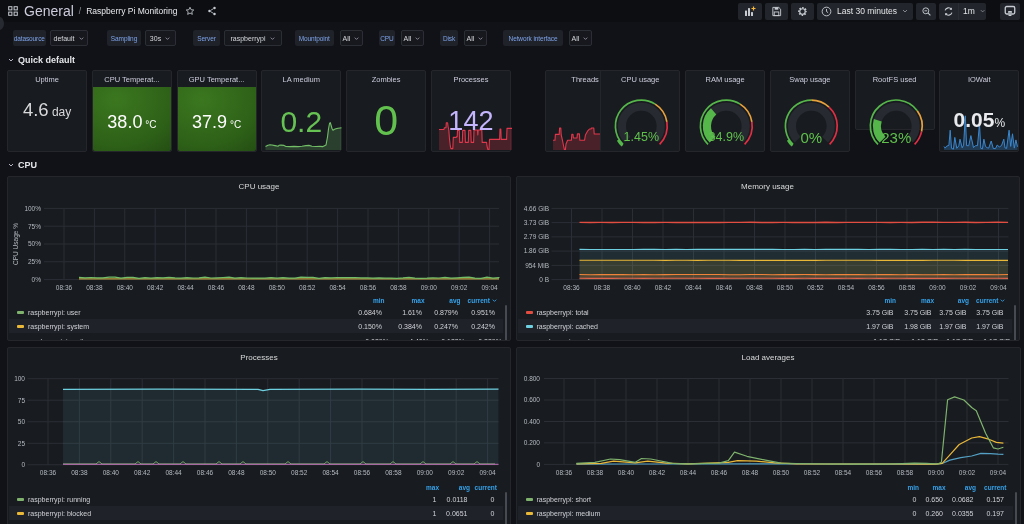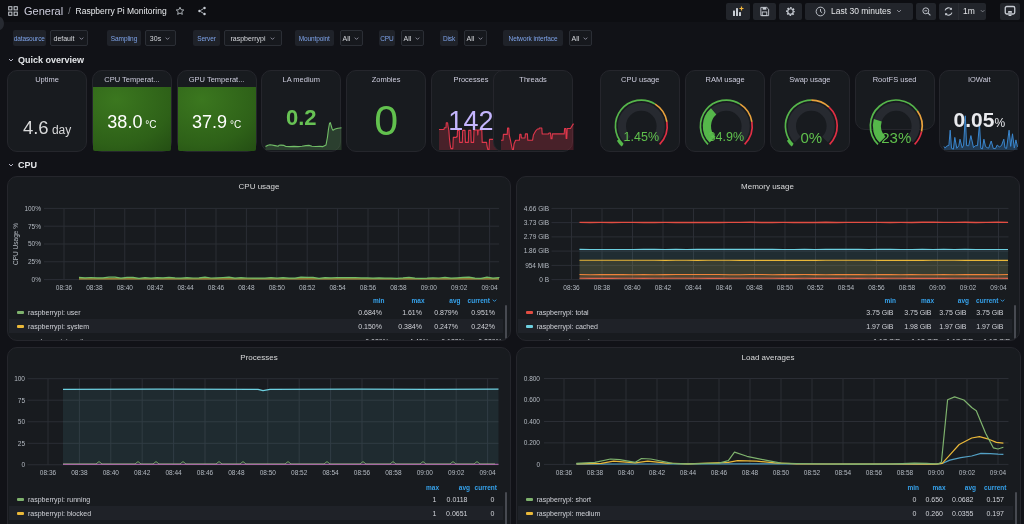--- a/index.html
+++ b/index.html
@@ -1,16 +1,16 @@
 <!DOCTYPE html>
 <html><head><meta charset="utf-8">
 <style>
 * {margin:0;padding:0;box-sizing:border-box}
 html,body {width:1024px;height:524px;overflow:hidden;background:#111217;font-family:"Liberation Sans",sans-serif;-webkit-font-smoothing:antialiased}
-.panel {position:absolute;background:#181b1f;border:1px solid #25262c;border-radius:10px}
+.panel {position:absolute;background:#181b1f;border:1px solid #25262c;border-radius:2px}
 .ptitle {position:absolute;left:0;right:0;top:4px;text-align:center;font-size:7.5px;font-weight:500;color:#ccccdc;white-space:nowrap;overflow:hidden}
 .gtitle {position:absolute;left:0;right:0;top:5px;text-align:center;font-size:8px;font-weight:500;color:#d8d9da}
 .bigv {position:absolute;left:0;right:0;text-align:center;display:flex;align-items:baseline;justify-content:center;font-weight:500;line-height:1}
 .ax {font-size:6.5px;fill:#b4bac2}
 .navbtn {background:#22252b;border-radius:2px;display:flex;align-items:center;justify-content:center}
 .vlabel {position:absolute;top:0;height:16px;display:flex;align-items:center;justify-content:center;background:#1f2229;border-radius:2px;font-size:6.5px;font-weight:500;color:#7da2e8;letter-spacing:-0.1px;white-space:nowrap;overflow:hidden}
 .vval {position:absolute;top:0;height:16px;display:flex;align-items:center;justify-content:center;background:#16181d;border:1px solid #2b2e35;border-radius:2px;font-size:7px;color:#d6d8dd;white-space:nowrap;overflow:hidden}
 .lrow {position:absolute;left:0;right:0;display:flex;align-items:center;padding-left:8px}
 .lh {position:absolute;color:#36a2eb;font-weight:600;font-size:6.5px}
 .sw {width:7px;height:3px;border-radius:1px;margin-right:4px;flex:none}
@@ -22,21 +22,21 @@
 <div style="position:absolute;left:0;top:0;width:1024px;height:22px;background:#0d0e12">
   <div style="position:absolute;left:8px;top:0;height:22px;display:flex;align-items:center">
     <svg width="10" height="10" viewBox="0 0 10 10" style="margin-right:6px">
         <g fill="none" stroke="#c7ccd3" stroke-width="1">
           <rect x="0.7" y="0.7" width="3.2" height="3.2"></rect>
           <rect x="6.1" y="0.7" width="3.2" height="3.2"></rect>
           <rect x="0.7" y="6.1" width="3.2" height="3.2"></rect>
           <rect x="6.1" y="6.1" width="3.2" height="3.2"></rect>
         </g>
       </svg>
-    <span style="font-size:11px;color:#ccccdc">General</span>
+    <span style="font-size:14px;color:#ccccdc">General</span>
     <span style="font-size:8.5px;color:#8e9299;margin:0 5px">/</span>
     <span style="font-size:8.5px;color:#e8eaed">Raspberry Pi Monitoring</span>
     <svg width="10" height="10" viewBox="0 0 24 24" style="margin-left:8px">
         <path d="M12 3l2.7 5.9 6.3.7-4.7 4.3 1.3 6.2-5.6-3.2-5.6 3.2 1.3-6.2L3 9.6l6.3-.7z" fill="none" stroke="#c7ccd3" stroke-width="2"></path>
       </svg>
       <svg width="10" height="10" viewBox="0 0 24 24" style="margin-left:12px">
         <g fill="#c7ccd3">
           <circle cx="18" cy="5" r="3"></circle>
           <circle cx="6" cy="12" r="3"></circle>
           <circle cx="18" cy="19" r="3"></circle>
@@ -64,21 +64,21 @@
           <rect x="8" y="3" width="8" height="5" fill="#c7ccd3"></rect>
           <rect x="7" y="13" width="10" height="8" fill="none" stroke="#c7ccd3" stroke-width="2"></rect>
         </svg>
       </div>
     <div class="navbtn" style="width:23px">
         <svg width="11" height="11" viewBox="0 0 24 24">
           <circle cx="12" cy="12" r="8" fill="none" stroke="#c7ccd3" stroke-width="3.4" stroke-dasharray="3.35 2.93" stroke-dashoffset="1.7"></circle>
           <circle cx="12" cy="12" r="6" fill="none" stroke="#c7ccd3" stroke-width="2.6"></circle>
         </svg>
       </div>
-    <div class="navbtn" style="padding:0 10px">
+    <div class="navbtn" style="padding:0 4px">
         <svg width="11" height="11" viewBox="0 0 24 24" style="margin-right:5px">
           <circle cx="12" cy="12" r="9.5" fill="none" stroke="#c7ccd3" stroke-width="2"></circle>
           <path d="M12 6.5V12l3.5 2.5" fill="none" stroke="#c7ccd3" stroke-width="2"></path>
         </svg>
         <span style="font-size:8.5px;color:#e3e5e8;font-weight:500">Last 30 minutes</span>
         <svg width="8" height="8" viewBox="0 0 24 24" style="margin-left:4px">
           <path d="M6 9l6 6 6-6" fill="none" stroke="#9da0a8" stroke-width="2.4"></path>
         </svg>
       </div>
     <div class="navbtn" style="width:20px">
@@ -145,31 +145,31 @@
       </svg></div>
     <div class="vlabel" style="left:503px;width:60px">Network interface</div>
     <div class="vval" style="left:569px;width:23px">All<svg width="7" height="7" viewBox="0 0 24 24" style="margin-left:3px">
         <path d="M6 9l6 6 6-6" fill="none" stroke="#aab" stroke-width="2.6"></path>
       </svg></div>
   </div>
 <div style="position:absolute;left:7px;top:53px;height:13px;display:flex;align-items:center">
     <svg width="8" height="8" viewBox="0 0 24 24" style="margin-right:3px">
       <path d="M6 9l6 6 6-6" fill="none" stroke="#ccccdc" stroke-width="2.6"></path>
     </svg>
-    <span style="font-size:9px;font-weight:600;color:#e3e5e8">Quick overview</span>
+    <span style="font-size:9px;font-weight:600;color:#e3e5e8">Quick default</span>
   </div>
 <div style="position:absolute;left:7px;top:158px;height:13px;display:flex;align-items:center">
     <svg width="8" height="8" viewBox="0 0 24 24" style="margin-right:3px">
       <path d="M6 9l6 6 6-6" fill="none" stroke="#ccccdc" stroke-width="2.6"></path>
     </svg>
     <span style="font-size:9px;font-weight:600;color:#e3e5e8">CPU</span>
   </div>
 <div class="panel" style="left:7.0px;top:70px;width:80.2px;height:82px">
     <div class="ptitle">Uptime</div>
-    <div class="bigv" style="top:48px;height:26px;color:#d8d9da">
+    <div class="bigv" style="top:30px;height:26px;color:#d8d9da">
       <span style="font-size:18.5px">4.6</span>
       <span style="font-size:12px">&nbsp;day</span>
     </div>
   </div>
 <div class="panel" style="left:91.8px;top:70px;width:80.2px;height:82px">
     <div class="ptitle">CPU Temperat...</div>
     <div style="position:absolute;left:0;top:16px;right:0;bottom:0;background:radial-gradient(135% 135% at 30% 20%, #3b771f 0%, #2e6118 52%, #1c3f10 100%);border-radius:0 0 2px 2px;"></div>
     <div class="bigv" style="top:42px;height:26px;color:#ffffff">
       <span style="font-size:18px;font-weight:500">38.0</span>
       <span style="font-size:10px;font-weight:500">&nbsp;°C</span>
@@ -183,40 +183,40 @@
       <span style="font-size:10px;font-weight:500">&nbsp;°C</span>
     </div>
   </div>
 <div class="panel" style="left:261.2px;top:70px;width:80.2px;height:82px">
     <div class="ptitle">LA medium</div>
     <svg width="80" height="29" style="position:absolute;left:0;bottom:1px">
       <polyline points="3.5,25.5 6.0,24.2 8.0,23.8 10.0,24.0 13.0,24.6 16.0,25.3 17.0,24.3 19.0,24.1 22.0,24.4 24.0,25.5 28.0,25.6 32.0,25.4 36.0,25.6 40.0,25.3 44.0,24.6 47.0,24.4 50.0,25.2 54.0,25.5 58.0,25.4 61.0,25.6 64.0,24.0 65.5,16.0 66.5,8.0 67.5,2.5 68.3,1.7 69.0,4.0 70.0,7.5 71.0,9.3 72.5,8.3 74.0,7.8 76.0,7.3 78.0,7.0 79.5,6.8" fill="none" stroke="#73bf69" stroke-width="1.1" stroke-linejoin="round"></polyline>
       <polygon points="3.5,29 3.5,25.5 6.0,24.2 8.0,23.8 10.0,24.0 13.0,24.6 16.0,25.3 17.0,24.3 19.0,24.1 22.0,24.4 24.0,25.5 28.0,25.6 32.0,25.4 36.0,25.6 40.0,25.3 44.0,24.6 47.0,24.4 50.0,25.2 54.0,25.5 58.0,25.4 61.0,25.6 64.0,24.0 65.5,16.0 66.5,8.0 67.5,2.5 68.3,1.7 69.0,4.0 70.0,7.5 71.0,9.3 72.5,8.3 74.0,7.8 76.0,7.3 78.0,7.0 79.5,6.8 79.5,29" fill="#73bf69" fill-opacity="0.22" stroke="none"></polygon>
     </svg>
     <div class="bigv" style="top:36px;height:30px;color:#67c254">
-      <span style="font-size:22px;font-weight:700">0.2</span>
+      <span style="font-size:30px;font-weight:400">0.2</span>
     </div>
   </div>
 <div class="panel" style="left:346.0px;top:70px;width:80.2px;height:82px">
     <div class="ptitle">Zombies</div>
     <div class="bigv" style="top:28px;height:40px;color:#62c14e">
       <span style="font-size:43px;font-weight:500">0</span>
     </div>
   </div>
 <div class="panel" style="left:430.8px;top:70px;width:80.2px;height:82px">
     <div class="ptitle">Processes</div>
     <svg width="80" height="29" style="position:absolute;left:0;bottom:1px">
       <polyline points="7.0,8.5 12.0,8.5 12.3,6.8 14.0,6.8 14.3,1.8 15.6,1.8 16.0,5.0 16.8,9.0 17.5,18.0 18.3,25.0 19.0,27.6 20.8,27.6 21.3,16.4 24.3,16.4 24.6,15.6 25.2,15.6 25.5,9.4 27.3,9.4 27.7,21.4 30.3,21.4 30.7,9.4 33.0,9.4 33.4,21.4 36.3,21.4 36.7,9.4 38.8,9.4 39.2,21.4 41.6,21.4 42.0,9.0 45.5,9.0 45.8,14.0 46.2,9.0 49.8,9.0 50.2,21.4 54.6,21.4 55.0,25.0 56.0,29.0 57.0,29.0 57.5,18.4 67.6,18.4 68.0,8.0 68.8,8.0 69.2,18.4 74.6,18.4 75.0,7.4 79.5,7.4 80.0,7.4" fill="none" stroke="#e0384c" stroke-width="1.1" stroke-linejoin="round"></polyline>
       <polygon points="7.0,29 7.0,8.5 12.0,8.5 12.3,6.8 14.0,6.8 14.3,1.8 15.6,1.8 16.0,5.0 16.8,9.0 17.5,18.0 18.3,25.0 19.0,27.6 20.8,27.6 21.3,16.4 24.3,16.4 24.6,15.6 25.2,15.6 25.5,9.4 27.3,9.4 27.7,21.4 30.3,21.4 30.7,9.4 33.0,9.4 33.4,21.4 36.3,21.4 36.7,9.4 38.8,9.4 39.2,21.4 41.6,21.4 42.0,9.0 45.5,9.0 45.8,14.0 46.2,9.0 49.8,9.0 50.2,21.4 54.6,21.4 55.0,25.0 56.0,29.0 57.0,29.0 57.5,18.4 67.6,18.4 68.0,8.0 68.8,8.0 69.2,18.4 74.6,18.4 75.0,7.4 79.5,7.4 80.0,7.4 80.0,29" fill="#e0384c" fill-opacity="0.24" stroke="none"></polygon>
     </svg>
     <div class="bigv" style="top:37px;height:30px;color:#c4b5fd">
       <span style="font-size:27px;font-weight:500">142</span>
     </div>
   </div>
-<div class="panel" style="left:493px;top:70px;width:80.2px;height:82px">
+<div class="panel" style="left:545px;top:70px;width:80.2px;height:82px">
     <div class="ptitle">Threads</div>
     <svg width="80" height="29" style="position:absolute;left:0;bottom:1px">
       <polyline points="7.0,19.2 9.0,19.2 9.4,13.4 13.2,13.4 13.6,7.1 14.8,7.1 15.2,14.0 16.4,19.0 17.6,25.0 18.4,28.6 19.4,28.6 20.0,23.0 21.6,19.2 25.4,19.2 25.8,13.4 27.0,13.4 27.4,17.0 31.0,17.0 31.4,12.9 33.4,12.9 33.8,19.2 38.6,19.2 39.4,14.0 41.5,10.2 43.5,8.0 45.0,8.0 45.4,7.0 47.8,7.0 48.2,13.0 54.5,13.0 55.0,12.0 56.5,12.0 57.0,17.8 58.0,17.8 58.4,12.9 70.2,12.9 70.6,7.5 71.8,7.5 72.2,17.4 72.8,17.4 73.2,7.5 76.5,7.5 78.0,5.0 79.5,2.6" fill="none" stroke="#e0384c" stroke-width="1.1" stroke-linejoin="round"></polyline>
       <polygon points="7.0,29 7.0,19.2 9.0,19.2 9.4,13.4 13.2,13.4 13.6,7.1 14.8,7.1 15.2,14.0 16.4,19.0 17.6,25.0 18.4,28.6 19.4,28.6 20.0,23.0 21.6,19.2 25.4,19.2 25.8,13.4 27.0,13.4 27.4,17.0 31.0,17.0 31.4,12.9 33.4,12.9 33.8,19.2 38.6,19.2 39.4,14.0 41.5,10.2 43.5,8.0 45.0,8.0 45.4,7.0 47.8,7.0 48.2,13.0 54.5,13.0 55.0,12.0 56.5,12.0 57.0,17.8 58.0,17.8 58.4,12.9 70.2,12.9 70.6,7.5 71.8,7.5 72.2,17.4 72.8,17.4 73.2,7.5 76.5,7.5 78.0,5.0 79.5,2.6 79.5,29" fill="#e0384c" fill-opacity="0.24" stroke="none"></polygon>
     </svg>
   </div>
 <div class="panel" style="left:600.2px;top:70px;width:80.2px;height:82px">
     <div class="ptitle">CPU usage</div>
     <svg width="81" height="64" viewBox="0 0 81 64" style="position:absolute;left:0;top:17px">
       <path d="M 21.99 56.31 A 25.90 25.90 0 0 1 54.18 16.13" stroke="#56b64b" stroke-width="1.7" fill="none"></path>

